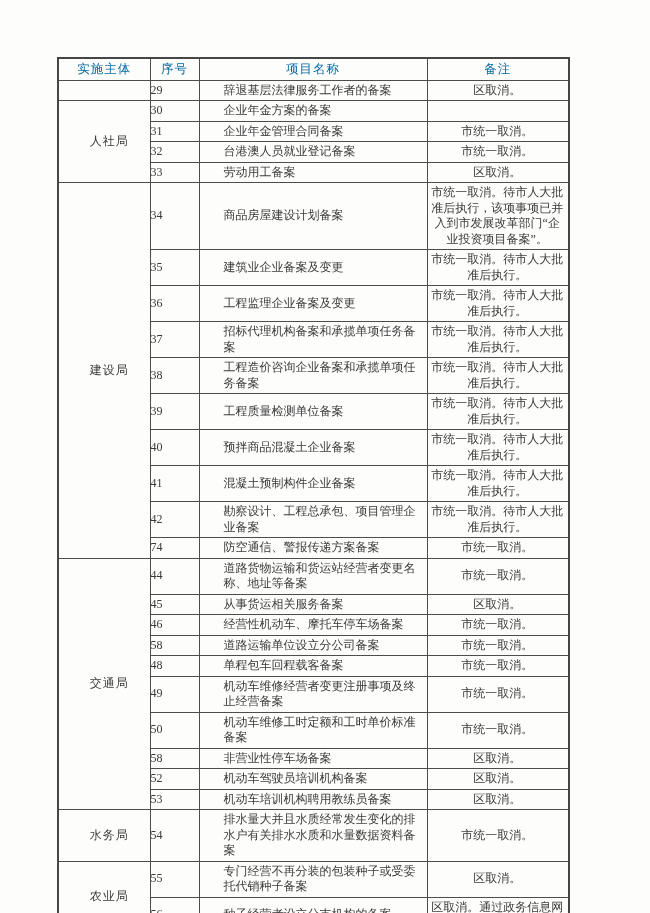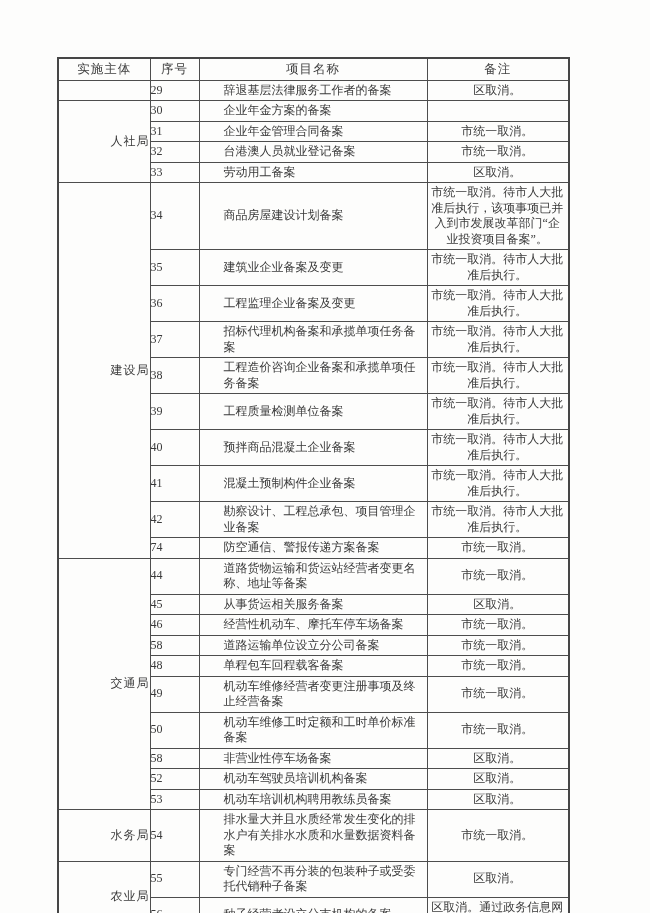--- a/index.html
+++ b/index.html
@@ -40,24 +40,24 @@
     overflow: hidden;
     word-break: break-all;
   }
   table.doc-table { border: 2px solid #464646; }
 
   table.doc-table thead th {
     height: 22px;
     text-align: center;
     font-size: 12.5px;
     letter-spacing: 1px;
-    color: #404040;
+    color: #0369a1;
   }
   td.cell-entity {
-    text-align: right;
+    text-align: center;
     padding-left: 10px;
     letter-spacing: 1px;
   }
   td.cell-no {
     height: 19px;
   }
   td.cell-name {
     text-align: left;
     padding: 2px 4px 2px 24px;
   }

